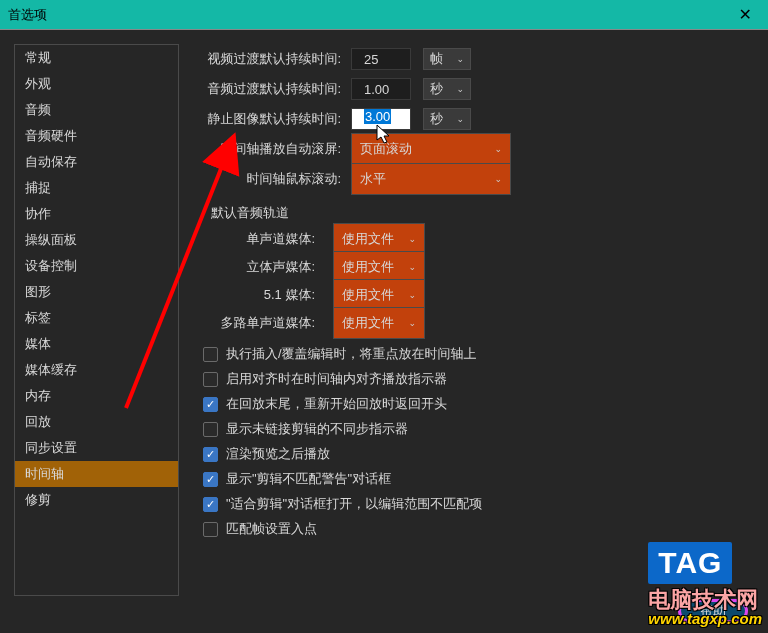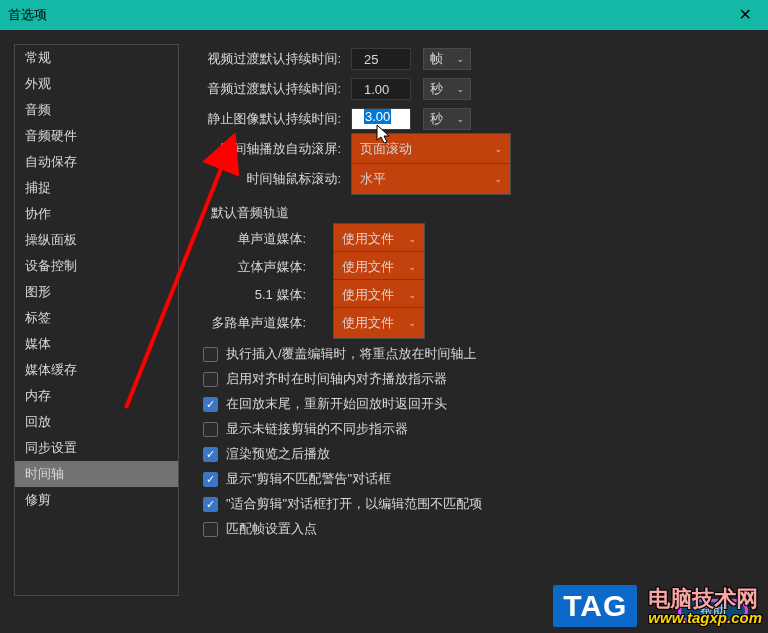--- a/index.html
+++ b/index.html
@@ -3,46 +3,46 @@
 <meta charset="utf-8">
 <style>
 * { margin: 0; padding: 0; box-sizing: border-box; }
 body { font-family: "Microsoft YaHei", Arial, sans-serif; background: #262626; color: #d8d8d8; font-size: 13px; width: 768px; height: 633px; overflow: hidden; position: relative; }
 .titlebar { background: #14b8a6; color: #000; height: 30px; display: flex; align-items: center; padding: 0 8px; border-bottom: 1px solid #888; gap: 23px; }
 .titlebar .title { flex: 1; font-size: 13px; }
 .titlebar .close { font-size: 16px; padding: 0 8px; cursor: pointer; }
 .content { display: flex; height: 580px; background: #262626; padding: 14px; gap: 12px; }
 .sidebar { width: 165px; border: 1px solid #4a4a4a; background: #262626; overflow-y: auto; }
 .sidebar .item { padding: 4px 10px; cursor: pointer; font-size: 13px; }
-.sidebar .item.active { background: #737373; }
+.sidebar .item.active { background: #a16207; }
 .pane { flex: 1; padding: 4px 0 0 4px; position: relative; }
 .row { display: flex; align-items: center; margin-bottom: 8px; height: 22px; }
 .row .lbl { width: 156px; text-align: right; padding-right: 10px; font-size: 13px; }
-.row .lbl-narrow { width: 130px; text-align: right; padding-right: 27px; font-size: 13px; }
+.row .lbl-narrow { width: 130px; text-align: right; padding-right: 18px; font-size: 13px; }
 .input-num { width: 60px; height: 22px; background: #1e1e1e; border: 1px solid #3a3a3a; color: #d8d8d8; padding: 0 12px; font-size: 13px; text-align: left; }
 .input-num.sel { background: #fff; color: #000; }
 .input-num.sel::selection { background: #0078d7; color: #fff; }
 .unit-sel { width: 48px; height: 22px; margin-left: 12px; background: #3a3a3a; border: 1px solid #4a4a4a; display: inline-flex; align-items: center; padding: 0 6px; justify-content: space-between; cursor: pointer; position: relative; }
 .unit-sel .chev, .wide-sel .chev { font-size: 9px; color: #ccc; }
 .wide-sel { height: 32px; background: #c2410c; border: 1px solid #4a4a4a; display: inline-flex; align-items: center; padding: 0 8px; justify-content: space-between; cursor: pointer; }
 .wide-sel.w160 { width: 160px; }
 .wide-sel.w92 { width: 92px; }
 .group-box { margin-left: 8px; margin-top: 8px; margin-bottom: 10px; padding-top: 6px; }
 .group-title { font-size: 13px; padding-left: 8px; margin-bottom: 6px; }
 .group-rows .row { margin-bottom: 6px; }
 .checks { margin-left: 8px; }
 .chk-row { display: flex; align-items: center; margin-bottom: 5px; height: 20px; }
 .chk { width: 15px; height: 15px; border: 1px solid #6a6a6a; border-radius: 2px; margin-right: 8px; display: inline-flex; align-items: center; justify-content: center; background: #2a2a2a; cursor: pointer; }
 .chk.checked { background: #3a76c4; border-color: #3a76c4; }
 .chk.checked::after { content: "✓"; color: #fff; font-size: 11px; line-height: 1; }
 .footer { position: absolute; bottom: 10px; right: 20px; display: flex; gap: 10px; align-items: center; }
 .btn { min-width: 70px; height: 24px; border: 3px solid #d946ef; border-radius: 12px; display: inline-flex; align-items: center; justify-content: center; padding: 0 14px; cursor: pointer; background: #0c4a6e; font-size: 13px; }
 .arrow-svg { position: absolute; left: 116px; top: 128px; pointer-events: none; z-index: 5; }
 .cursor { position: absolute; left: 376px; top: 124px; z-index: 6; pointer-events: none; }
-.watermark { position: absolute; right: 6px; bottom: 6px; z-index: 7; display: flex; align-items: center; gap: 11px; }
+.watermark { position: absolute; right: 6px; bottom: 6px; z-index: 7; display: flex; align-items: flex-start; gap: 4px; flex-direction: column; }
 .tag-logo { background: #0c68c9; color: #fff; font-weight: 900; font-size: 30px; padding: 4px 10px; font-family: Arial Black, Arial, sans-serif; letter-spacing: 1px; border-radius: 2px; }
 .wm-txt { display: flex; flex-direction: column; line-height: 1.05; }
 .wm-cn { color: #fca5a5; font-size: 22px; font-weight: bold; text-shadow: 1px 1px 0 #000, -1px -1px 0 #000, 1px -1px 0 #000, -1px 1px 0 #000; }
 .wm-url { color: #ffd400; font-size: 15px; font-weight: bold; font-style: italic; text-shadow: 1px 1px 0 #000, -1px -1px 0 #000, 1px -1px 0 #000, -1px 1px 0 #000; }
 .sel-text { background: #0078d7; color: #fff; padding: 0 1px; }
 </style>
 </head>
 <body>
 
 <div class="titlebar">

